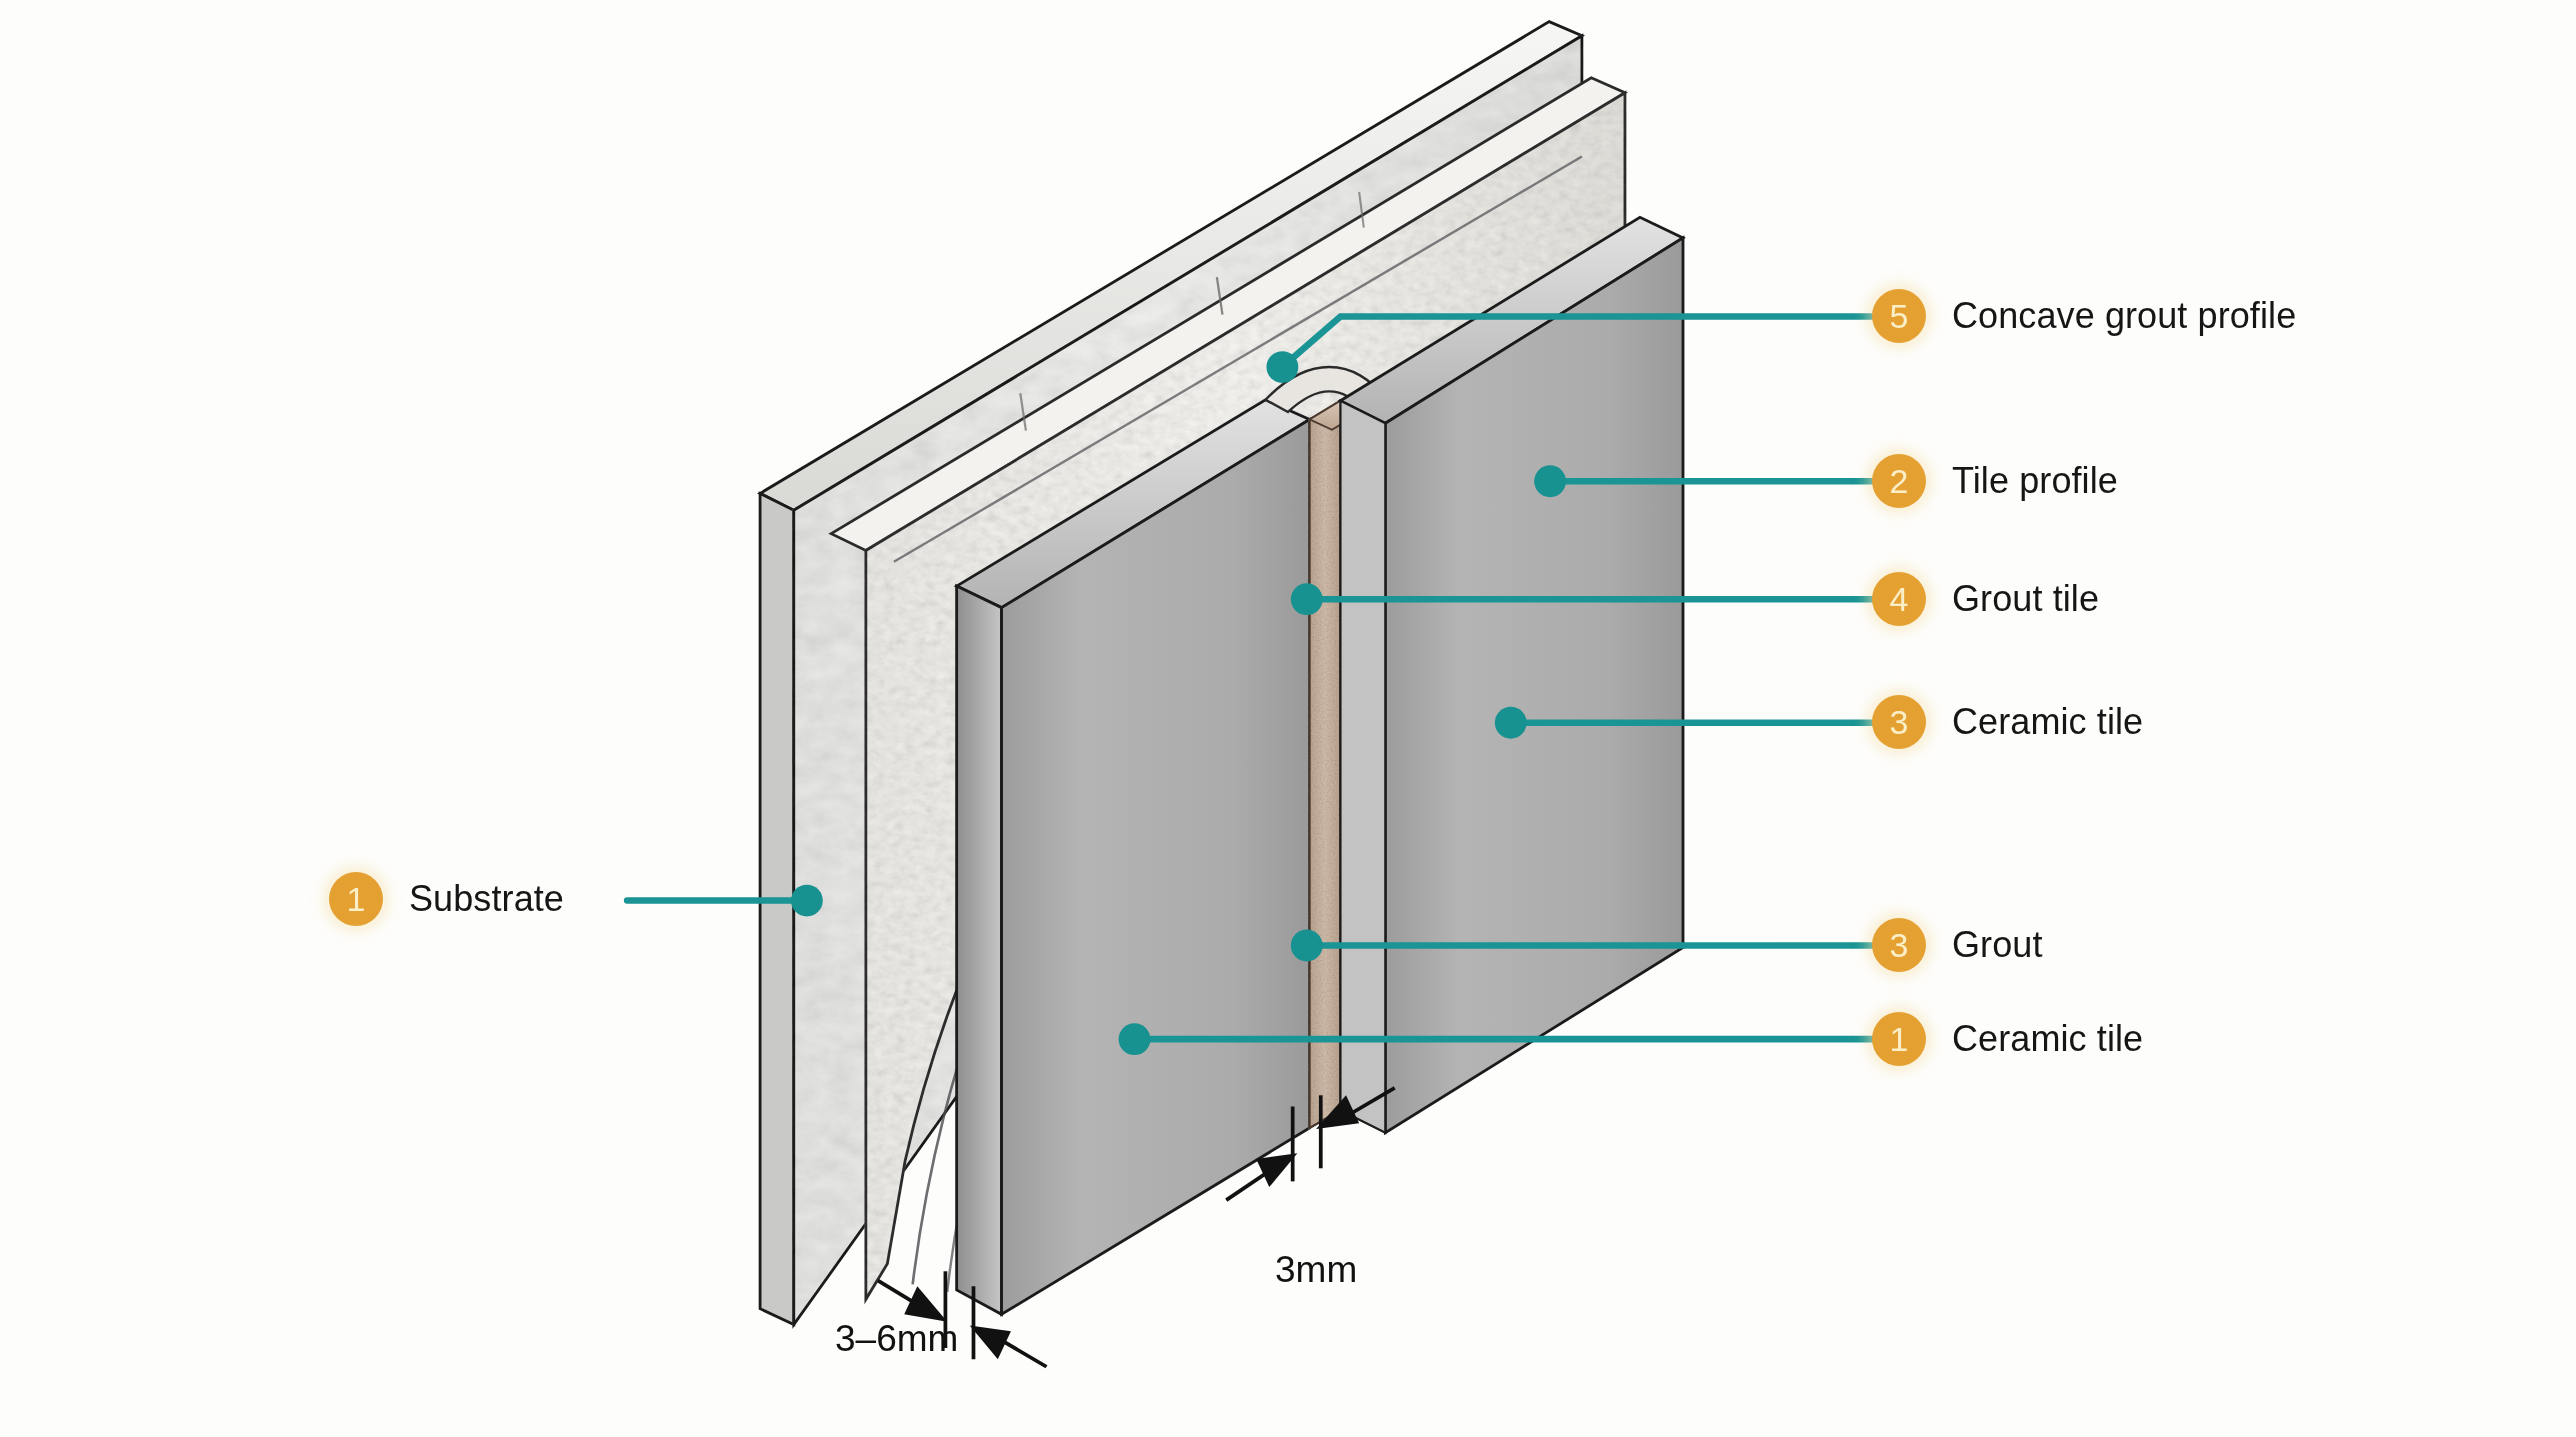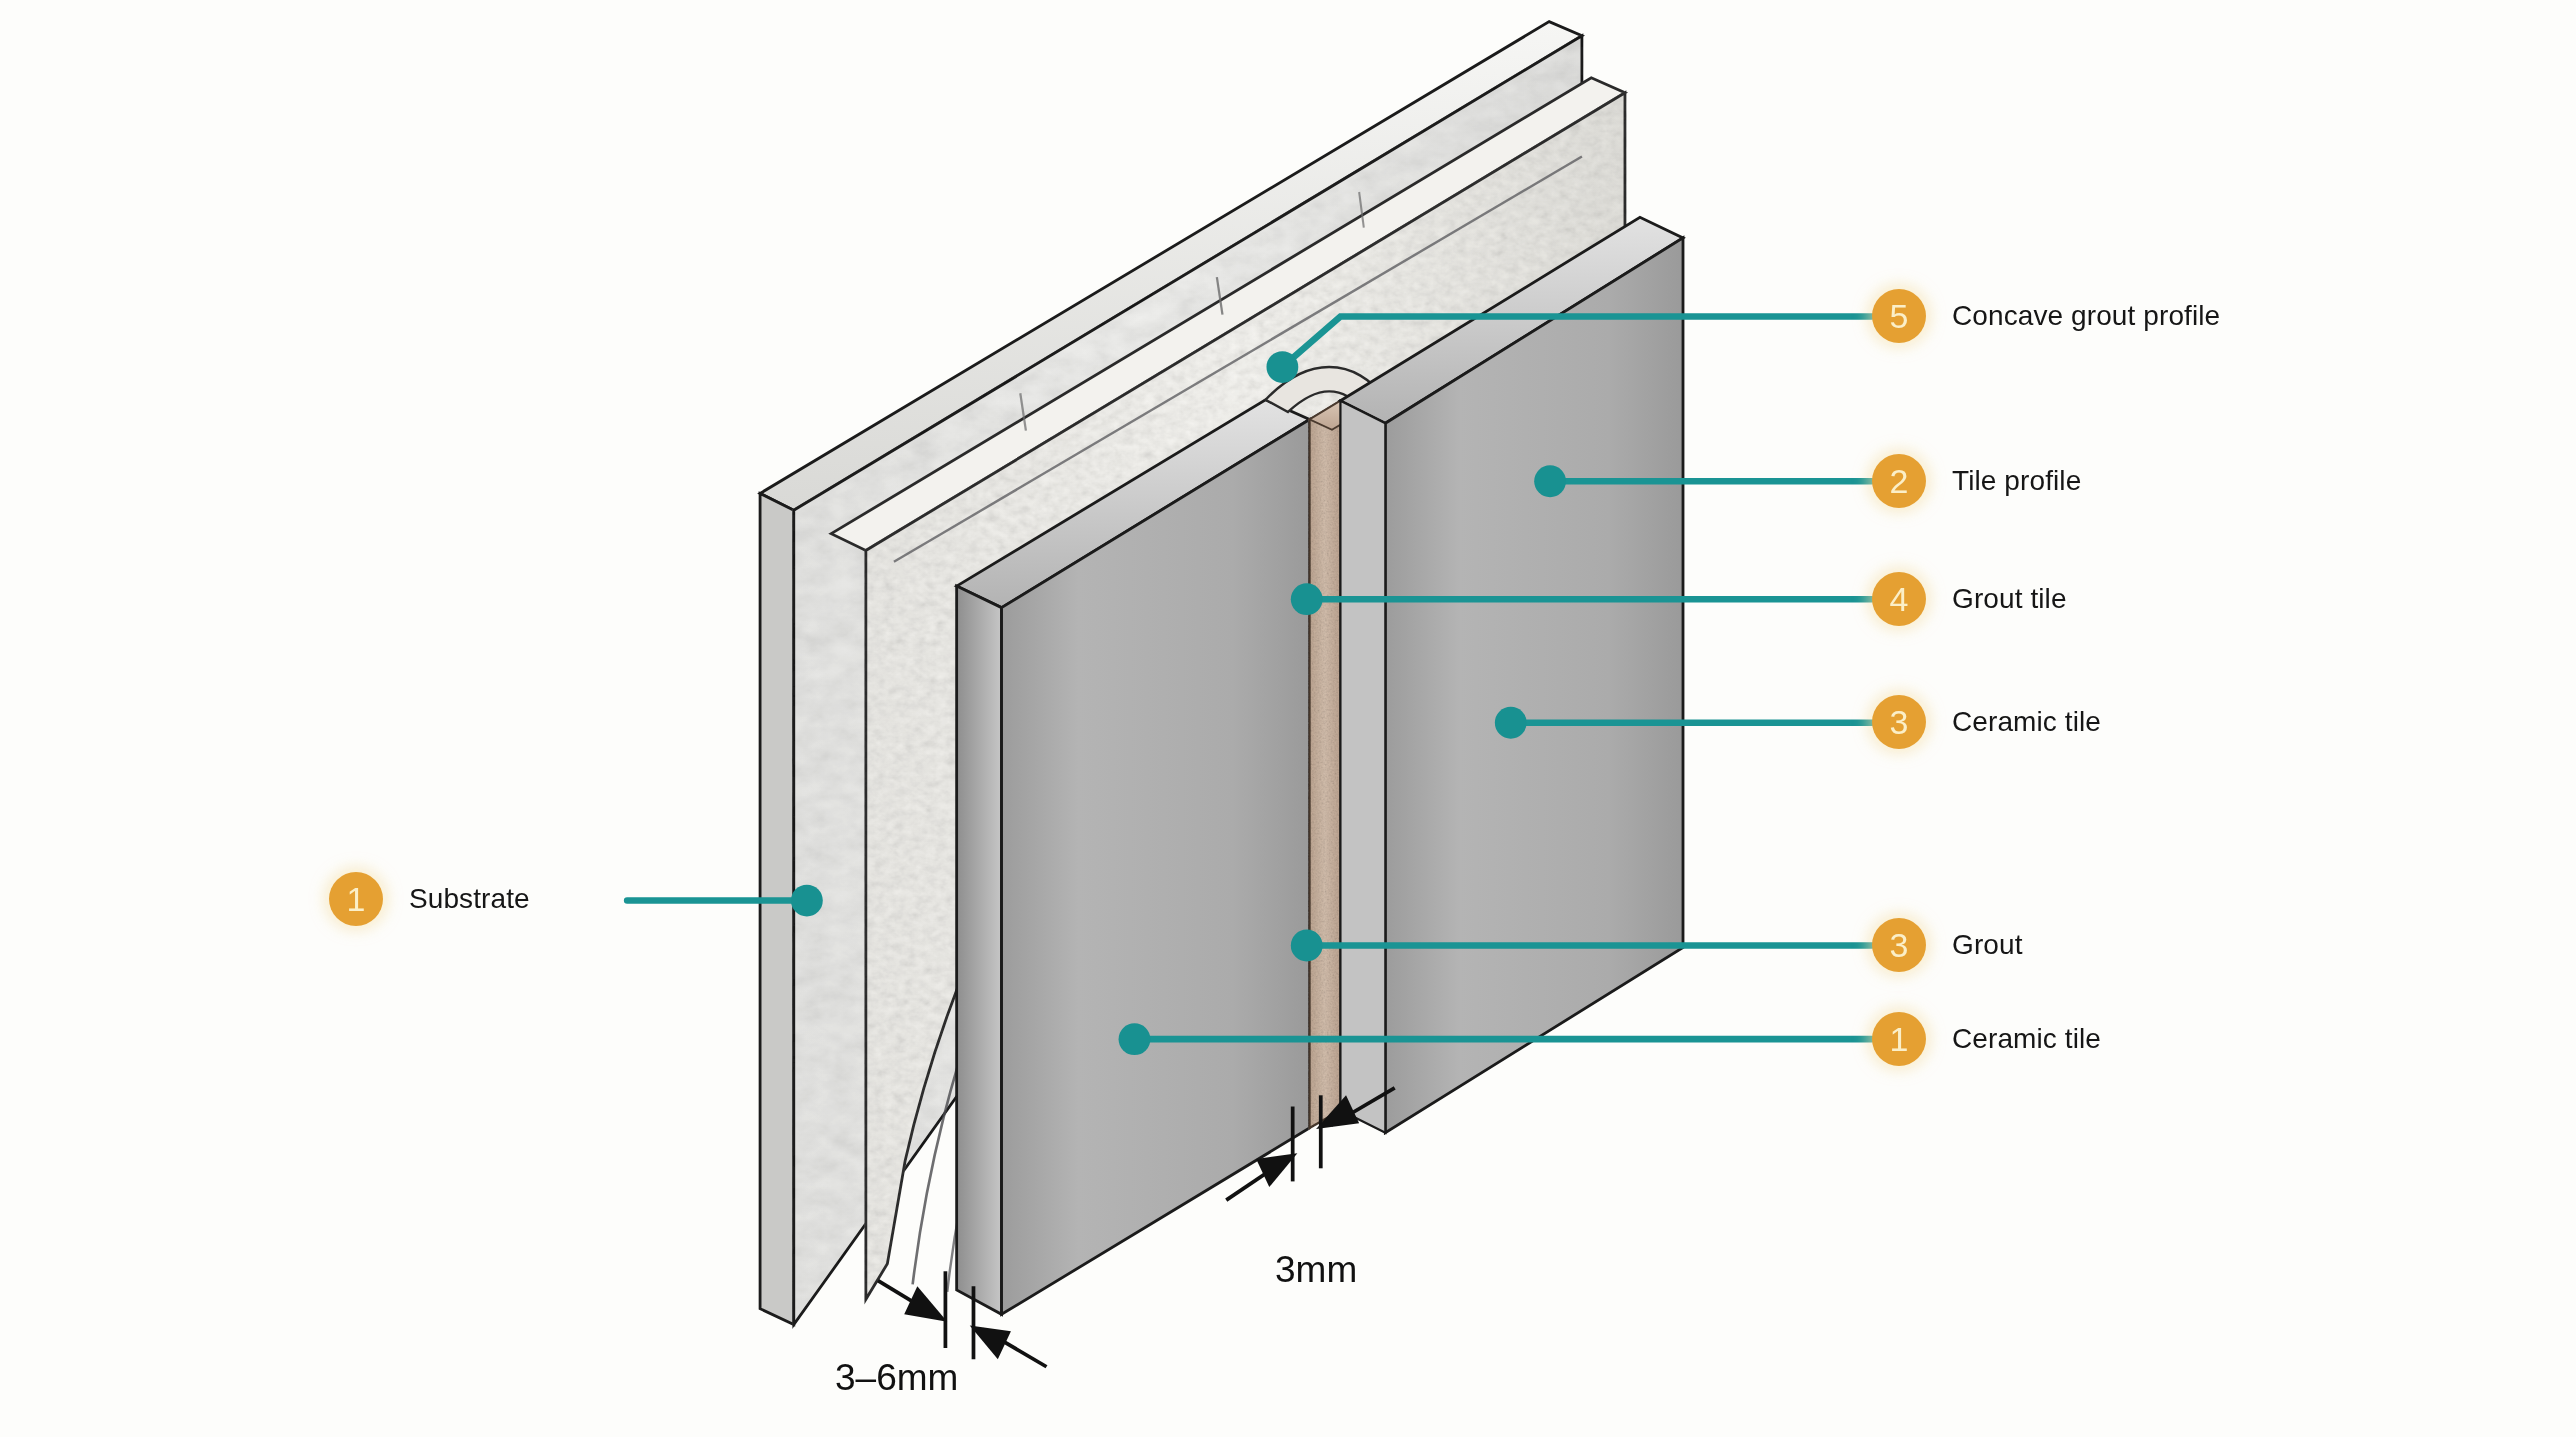--- a/index.html
+++ b/index.html
@@ -23,21 +23,21 @@
   .badge{
     width:54px;height:54px;border-radius:50%;
     background:#E5A032;
     display:flex;align-items:center;justify-content:center;
     font-size:34px;color:#FBEFC8;
     font-family:"Liberation Sans", sans-serif;
     box-shadow:0 0 13px 5.6px rgba(245,225,175,.55);
     flex:0 0 auto;
   }
   .ctext{
-    font-size:28px;
+    font-size:36px;
     color:#161616;
     letter-spacing:0.1px;
     line-height:1;
   }
   .callout.left{flex-direction:row;}
 
   
   .dimtext{
     position:absolute;
     font-size:37px;
@@ -264,16 +264,16 @@
   <div class="ctext">Grout</div>
 </div>
 
 <div class="callout" style="left:1872px;top:1012px;">
   <div class="badge">1</div>
   <div class="ctext">Ceramic tile</div>
 </div>
 
 <div class="dimtext" style="left:1275px;top:1249px;">3mm</div>
 
-<div class="dimtext" style="left:835px;top:1357px;">3–6mm</div>
+<div class="dimtext" style="left:835px;top:1318px;">3–6mm</div>
 
 </div>
 
 
 </body></html>

